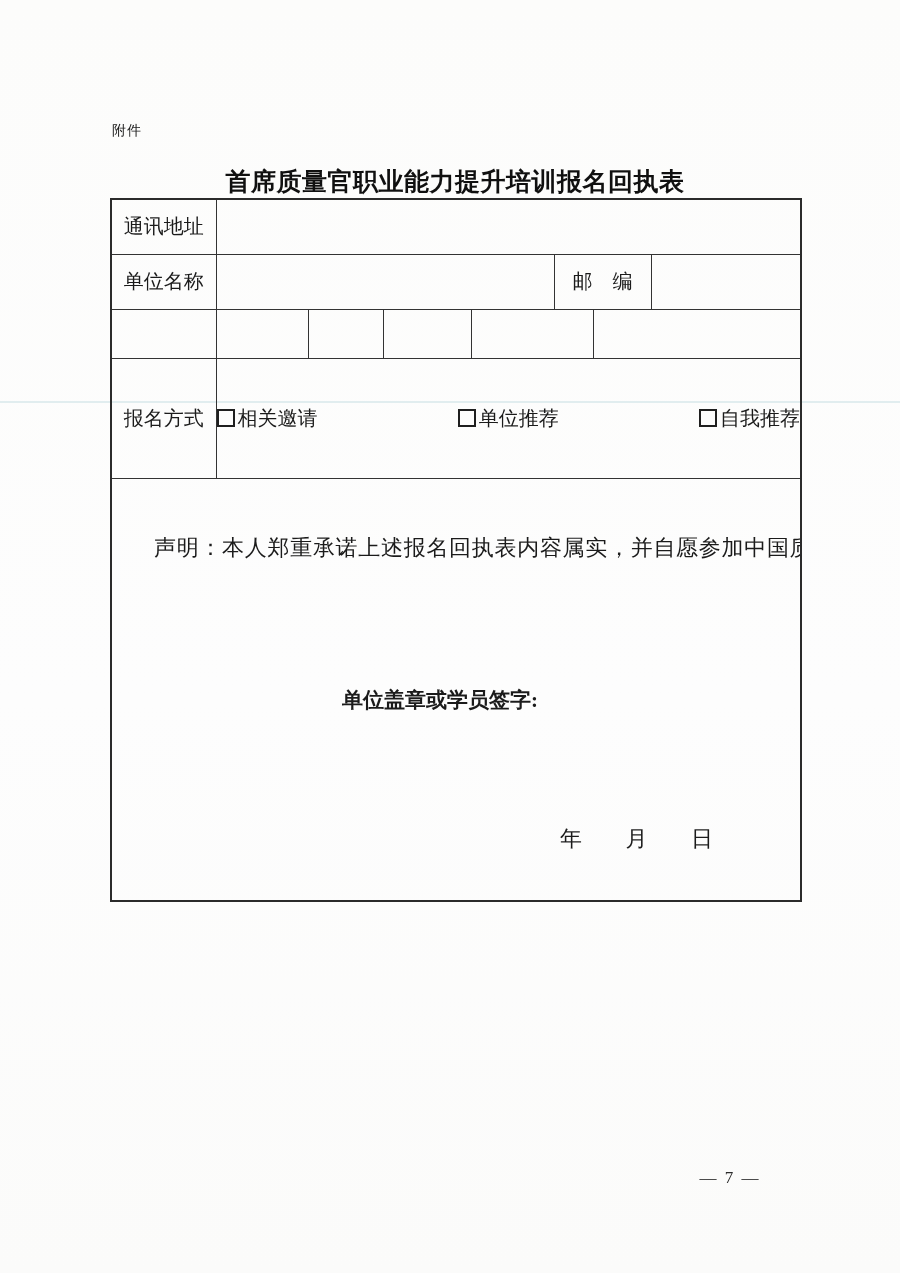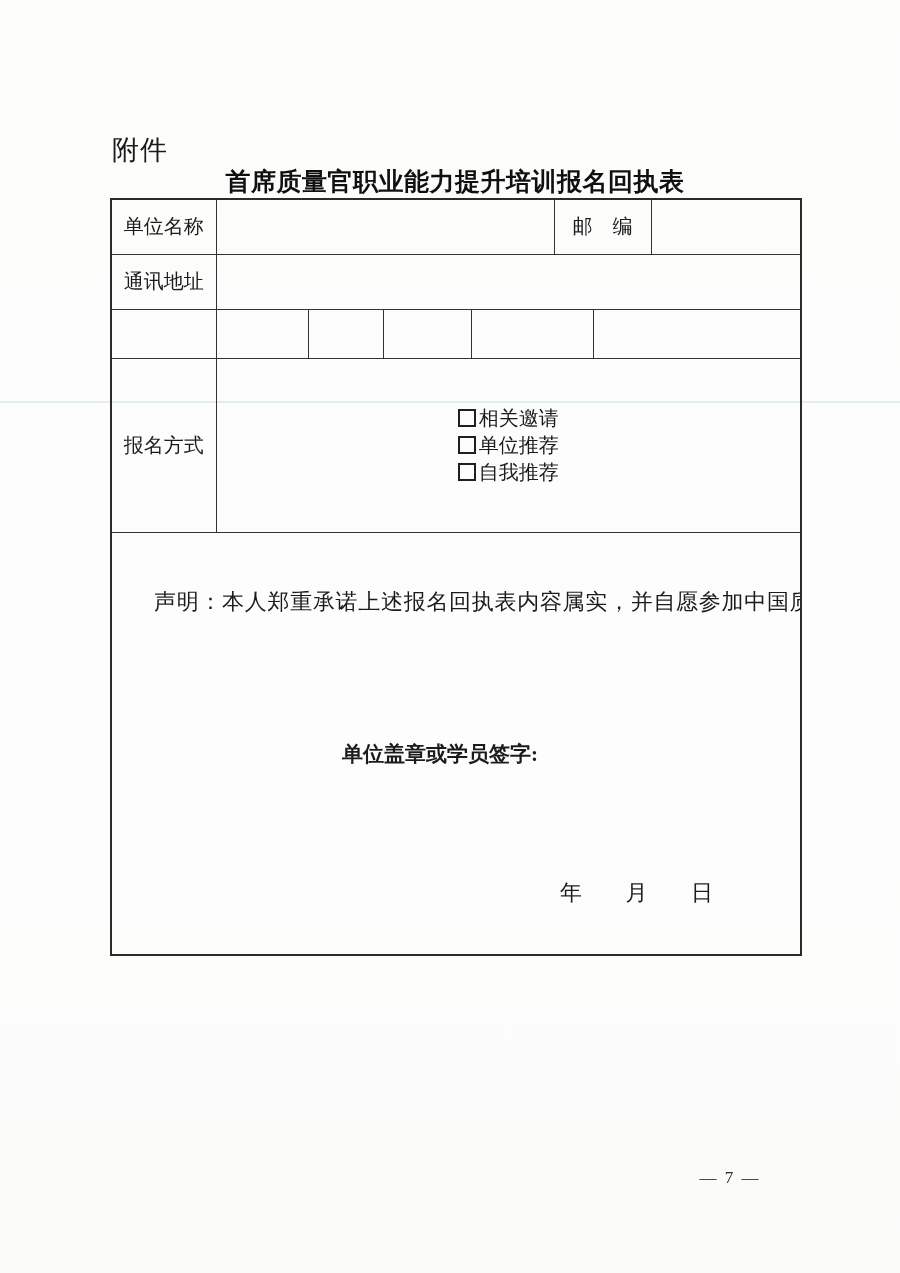--- a/index.html
+++ b/index.html
@@ -9,23 +9,23 @@
     background:linear-gradient(180deg,#fcfcfb 0%,#fdfdfd 55%,#fbfbfa 100%);
     font-family:"Liberation Serif","DejaVu Serif",serif;
     color:#1b1b1b;
     overflow:hidden;
   }
   .fold-line{
     position:absolute;top:401px;left:0;width:900px;height:2px;
     background:rgba(203,224,228,0.55);
   }
   .attachment{
-    position:absolute;top:132px;left:112px;
+    position:absolute;top:122px;left:112px;
     font-family:"Liberation Sans","DejaVu Sans",sans-serif;
-    font-size:27px;letter-spacing:1px;color:#1a1a1a;
+    font-size:14px;letter-spacing:1px;color:#1a1a1a;
   }
   .doc-title{
     position:absolute;top:157px;left:110px;width:690px;
     text-align:center;
     font-family:"Liberation Sans","DejaVu Sans",sans-serif;
     font-weight:bold;font-size:25px;letter-spacing:0.5px;color:#101010;margin-top:8px;
   }
   table.form{
     position:absolute;top:198px;left:110px;
     width:690px;border-collapse:collapse;table-layout:fixed;
@@ -39,21 +39,21 @@
     white-space:pre;
     overflow:hidden;
   }
   tr.h55{height:55px}tr.h52{height:52px}tr.h47{height:47px}
   tr.h56{height:56px}tr.h49{height:49px}tr.h68{height:68px}
   tr.h211{height:211px}tr.h320{height:320px}
   td.t2{border-top-width:2px}
   td.lbl{text-align:center;}
   td.hdr{text-align:center;}
   td.cbx-cell{padding:0 30px 0 26px;}
-  .cbx-row{display:flex;justify-content:space-between;align-items:center;flex-direction:column;}
+  .cbx-row{display:flex;justify-content:space-between;align-items:center;}
   .cbx-opt{display:flex;align-items:center;font-size:20px;}
   .cbx{
     display:inline-block;width:14px;height:14px;
     border:2px solid #1f1f1f;margin-right:3px;background:transparent;
   }
   td.suggest-cell{vertical-align:top;padding:14px 10px 0 44px;font-size:21px;white-space:normal;}
   td.decl-cell{vertical-align:top;padding:24px 4px 0 1px;white-space:normal;}
   .decl-text{
     margin:0;font-size:22px;letter-spacing:0.7px;
     line-height:45px;text-indent:42px;
@@ -82,28 +82,28 @@
         <col style="width:92px">
         <col style="width:75px">
         <col style="width:88px">
       <col style="width:83px">
         <col style="width:39px">
         <col style="width:58px">
         <col style="width:150px">
     </colgroup>
     <tbody>
       <tr class="h55">
+        <td class="lbl">通讯地址</td>
+        <td colspan="7"></td>
+      </tr>
+      <tr class="h55">
         <td class="lbl">单位名称</td>
         <td colspan="4"></td>
         <td colspan="2" class="lbl">邮　编</td>
         <td></td>
-      </tr>
-      <tr class="h55">
-        <td class="lbl">通讯地址</td>
-        <td colspan="7"></td>
       </tr>
       <tr class="h49">
         <td></td>
         <td></td>
         <td></td>
         <td></td>
         <td colspan="2"></td>
         <td colspan="2"></td>
       </tr>
       <tr class="h68">

